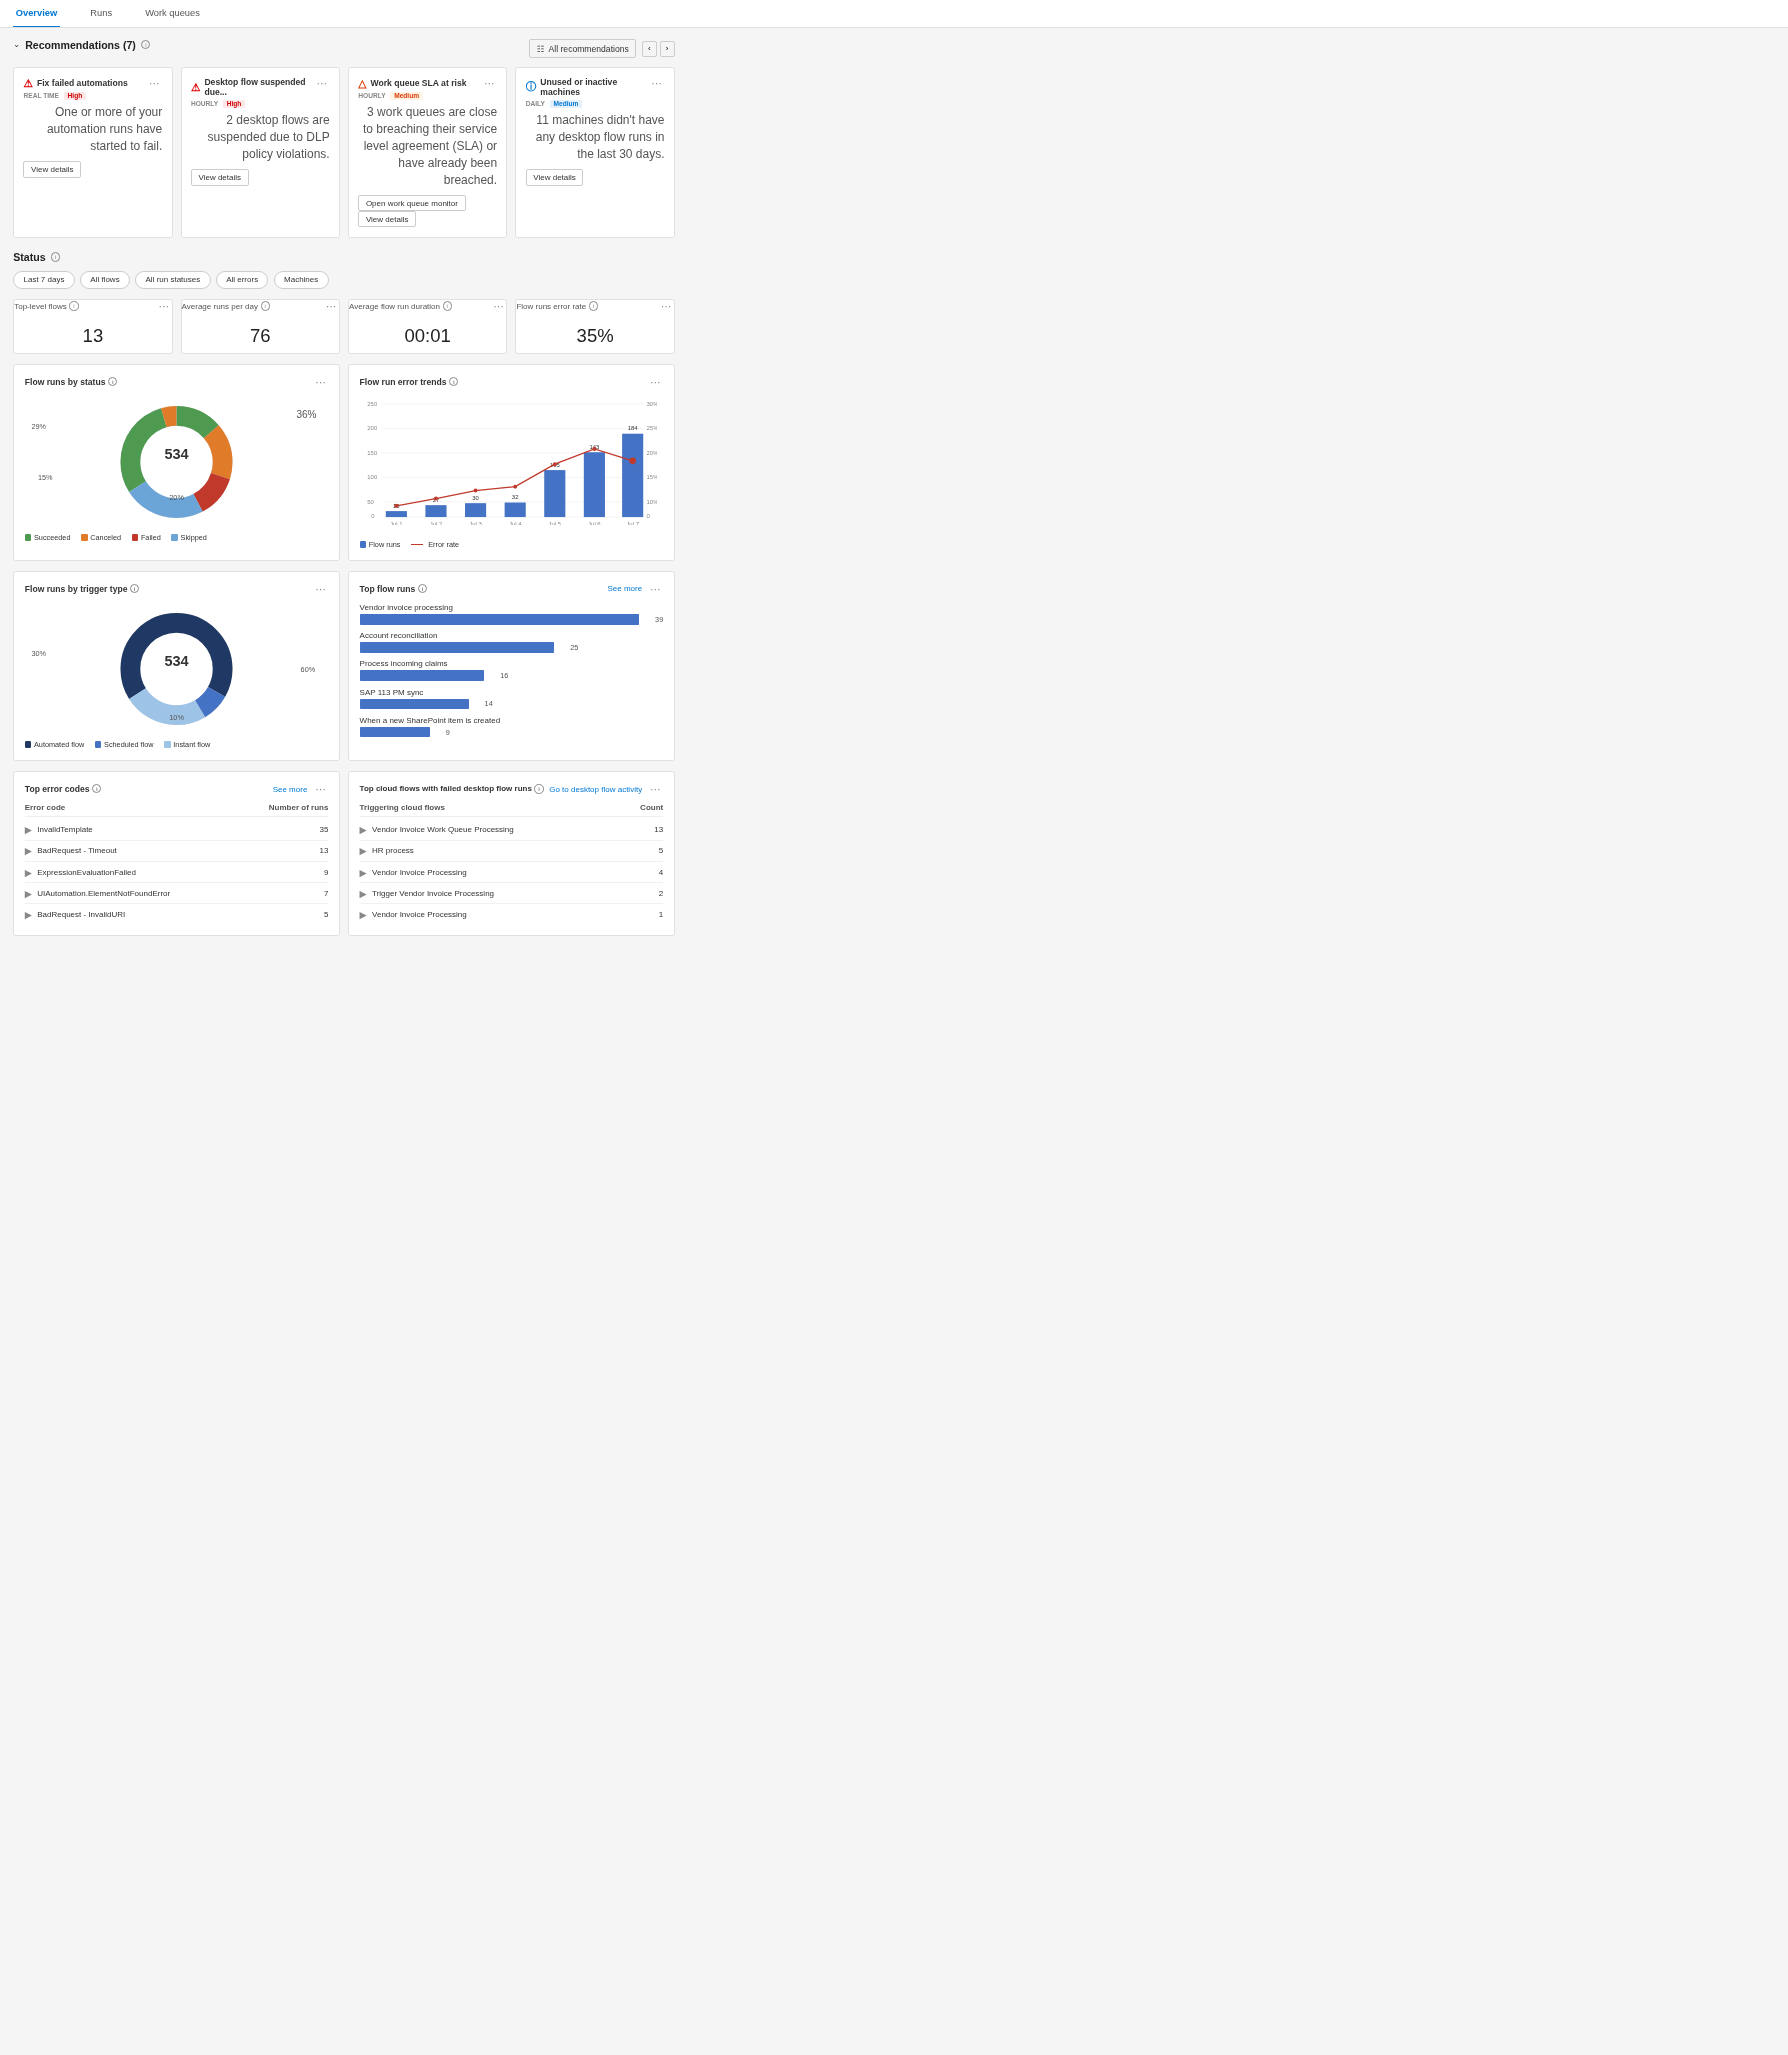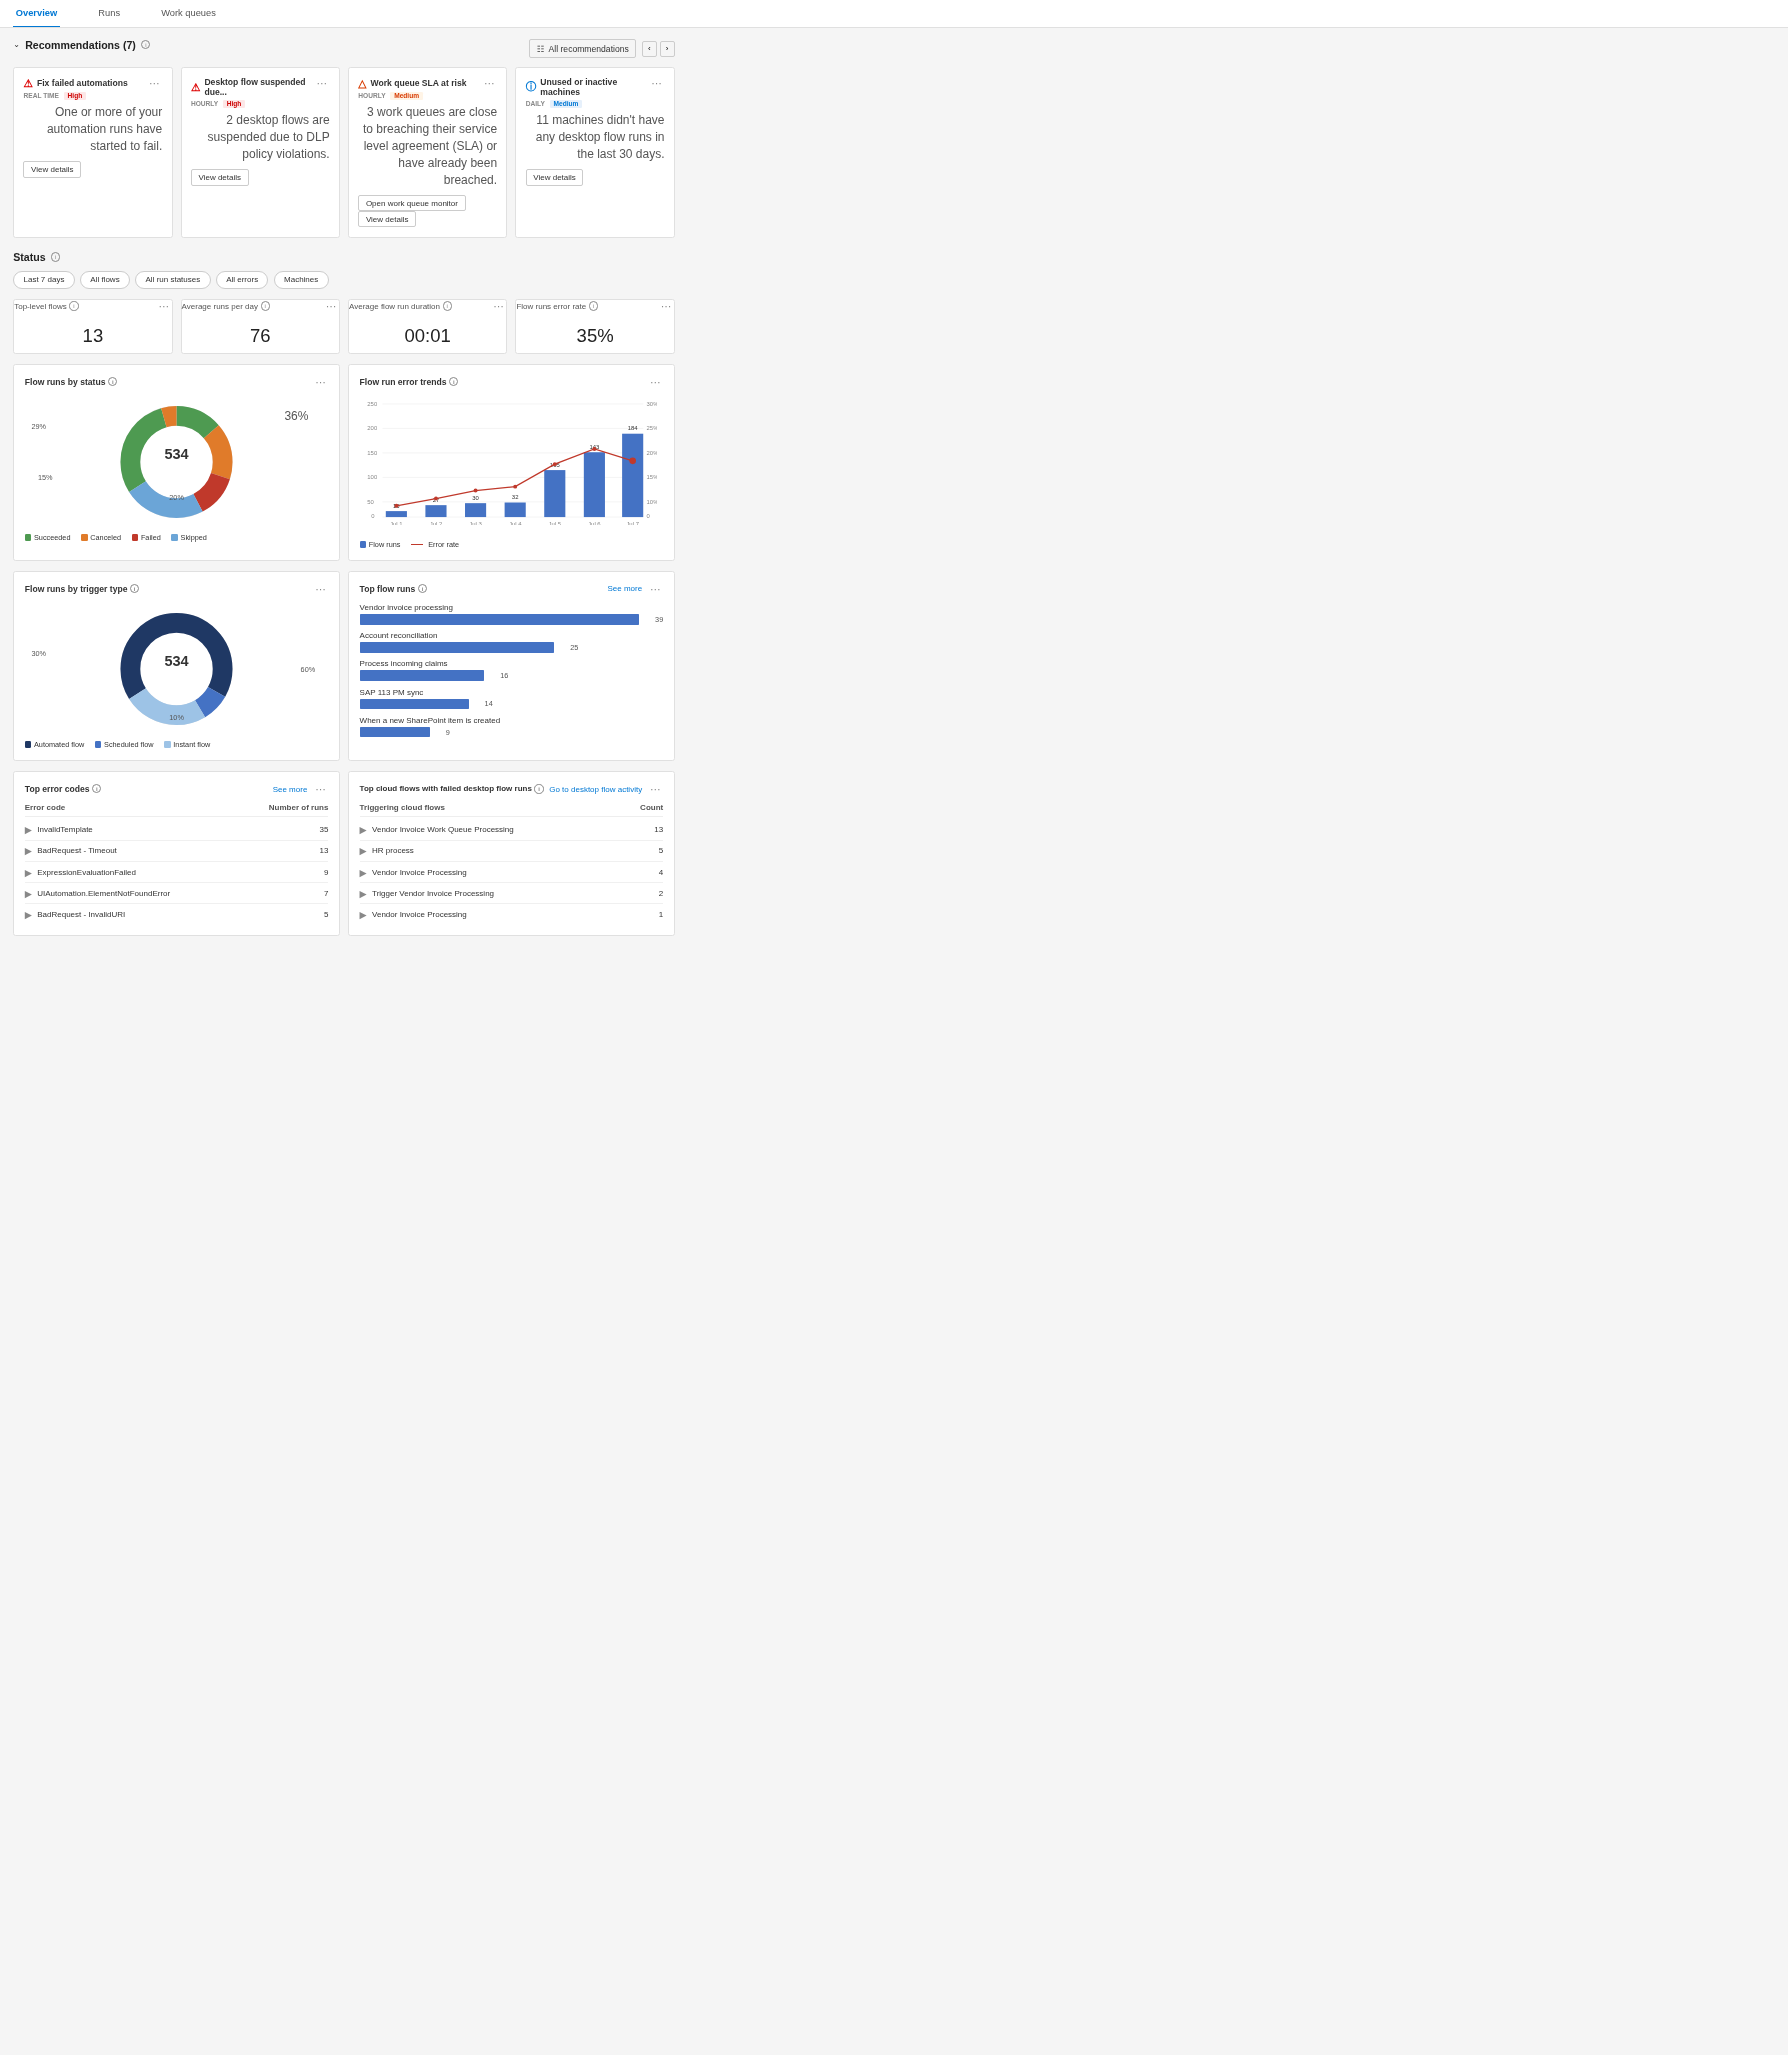--- a/index.html
+++ b/index.html
@@ -1,19 +1,19 @@
 <!DOCTYPE html>
 <html style="font-size:10.6px"><head>
   <meta charset="utf-8">
   <style>
     * { box-sizing: border-box; margin: 0; padding: 0; }
     body { font-family: 'Segoe UI', Arial, sans-serif; background: #f5f5f5; font-size: 8.6px; color: #333; }
     
     
-    .top-nav { background: #fff; border-bottom: 0.7px solid #e0e0e0; padding: 0 13.2px; display: flex; align-items: center; gap: 36px; }
+    .top-nav { background: #fff; border-bottom: 0.7px solid #e0e0e0; padding: 0 13.2px; display: flex; align-items: center; gap: 28px; }
     .nav-tab { padding: 8px 2.6px; cursor: pointer; font-size: 9.3px; color: #555; border-bottom: 1.3px solid transparent; }
     .nav-tab.active { color: #0078d4; border-bottom: 1.3px solid #0078d4; font-weight: 600; }
     
     .main { padding: 10.6px 13.2px; max-width: 688px; }
     
     
     .section-header { display: flex; align-items: center; gap: 5.3px; margin-bottom: 8px; }
     .section-title { font-size: 10.6px; font-weight: 600; color: #222; }
     .rec-header { display: flex; justify-content: space-between; align-items: center; margin-bottom: 8px; }
     .rec-cards { display: grid; grid-template-columns: repeat(4, 1fr); gap: 8px; margin-bottom: 13.2px; }
@@ -249,21 +249,21 @@
             <circle cx="110" cy="100" r="70" fill="none" stroke="#4e9a51" stroke-width="30" stroke-dasharray="129.6 230.4" stroke-dashoffset="70" transform="rotate(-90 110 100)"></circle>
 
             <circle cx="110" cy="100" r="70" fill="none" stroke="#e07b2a" stroke-width="30" stroke-dasharray="72 288" stroke-dashoffset="-59.6" transform="rotate(-90 110 100)"></circle>
 
             <circle cx="110" cy="100" r="70" fill="none" stroke="#c0392b" stroke-width="30" stroke-dasharray="54 306" stroke-dashoffset="-131.6" transform="rotate(-90 110 100)"></circle>
 
             <circle cx="110" cy="100" r="70" fill="none" stroke="#6ba5d7" stroke-width="30" stroke-dasharray="104.4 255.6" stroke-dashoffset="-185.6" transform="rotate(-90 110 100)"></circle>
             <text x="110" y="96" text-anchor="middle" font-size="22" font-weight="600" fill="#333">534</text>
           </svg>
 
-          <div style="position:absolute; top:13.2px; right:20px; font-size:12px; color:#555;">36%</div>
+          <div style="position:absolute; top:13.2px; right:12px; font-size:10px; color:#555;">36%</div>
           <div style="position:absolute; bottom:26.4px; left:50%; transform:translateX(-50%); font-size:7.3px; color:#555;">20%</div>
           <div style="position:absolute; bottom:46px; left:13.2px; font-size:7.3px; color:#555;">15%</div>
           <div style="position:absolute; top:26.4px; left:6.6px; font-size:7.3px; color:#555;">29%</div>
         </div>
         <div class="legend">
           <div class="legend-item">
             <span class="legend-dot" style="background:#4e9a51;"></span>
             <span>Succeeded</span>
           </div>
           <div class="legend-item">

